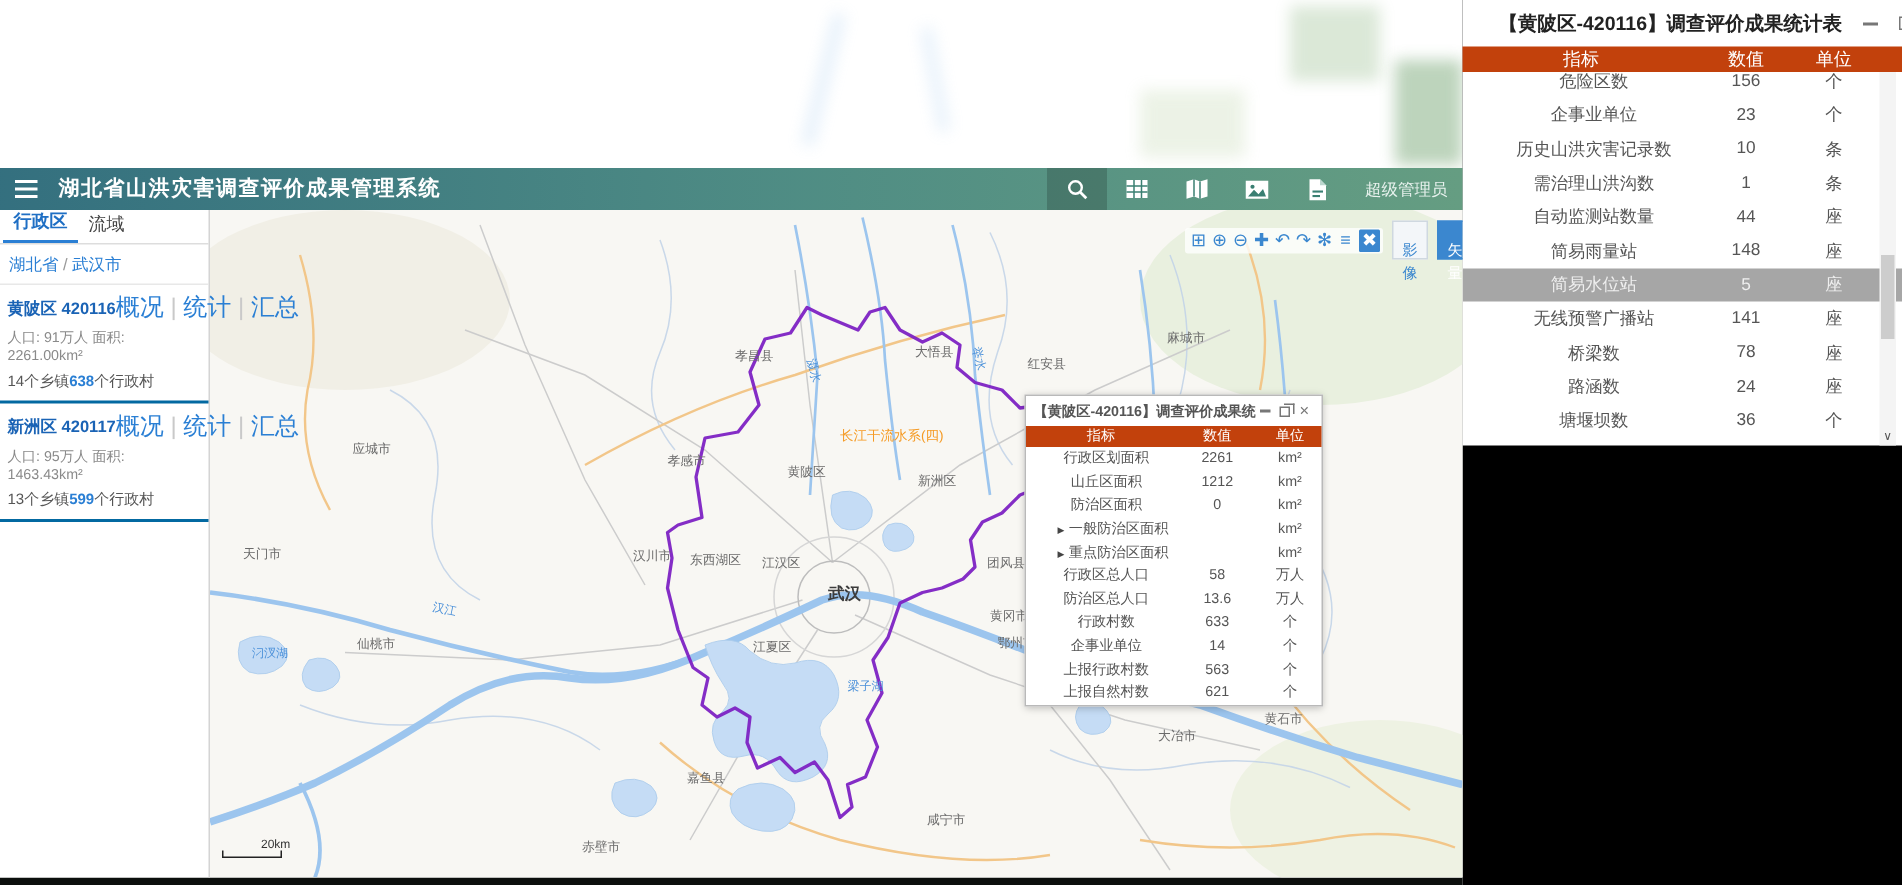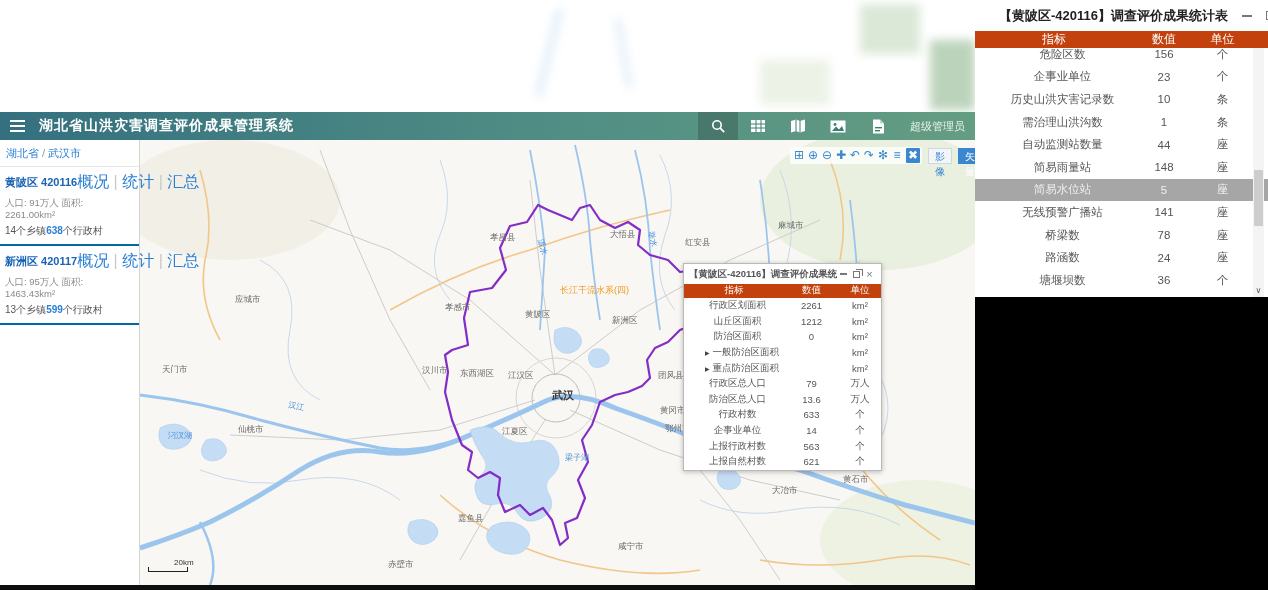--- a/index.html
+++ b/index.html
@@ -39,21 +39,21 @@
   .ri-towns{color:#555;font-size:10px;margin-top:3px;}
   .ri-towns b{color:#2a7fd4;font-weight:bold;}
 
   
   #map{position:absolute;left:140px;top:140px;width:835px;height:445px;background:#f8f7f3;overflow:hidden;z-index:10;cursor:grab;}
   #map-svg{position:absolute;left:0;top:0;}
   #map-tools{position:absolute;left:650px;top:7px;display:flex;align-items:center;z-index:15;}
   #tool-strip{display:flex;align-items:center;background:rgba(255,255,255,.78);border-radius:2px;padding:1px 2px;}
   .mtool{color:#3b87cf;font-size:12px;width:14px;height:15px;line-height:15px;text-align:center;cursor:pointer;}
   .mtool.boxed{background:#3b87cf;color:#fff;border-radius:1px;margin-left:2px;}
-  .base-btn{font-size:10px;height:16px;line-height:15px;padding:0 6px;margin-left:6px;cursor:pointer;border:1px solid #cfd8e0;}
+  .base-btn{font-size:10px;height:16px;line-height:15px;padding:12px 6px;margin-left:6px;cursor:pointer;border:1px solid #cfd8e0;}
   .base-btn.light{background:#f3f6f9;color:#3b87cf;}
   .base-btn.blue{background:#3b87cf;color:#fff;border-color:#3b87cf;}
   #scalebar{position:absolute;left:8px;top:418px;z-index:14;}
   #scale-label{font-size:8px;color:#333;margin-left:26px;}
   #scale-line{width:40px;height:5px;border:1px solid #222;border-top:none;}
 
   
   #popup{position:absolute;left:543px;top:123px;width:199px;background:#fff;border:1px solid #b9b9b9;box-shadow:0 1px 5px rgba(0,0,0,.25);z-index:16;}
   #popup-titlebar{height:20px;display:flex;align-items:center;padding:0 5px;}
   #popup-title{font-size:9.5px;color:#555;font-weight:bold;white-space:nowrap;overflow:hidden;flex:1;}
@@ -153,20 +153,24 @@
             <path d="M8,0.5 l4,4 h-4 z" fill="#bcd6ce"></path>
             <rect x="3" y="8" width="7" height="1.4" fill="#3a7f72"></rect>
             <rect x="3" y="11" width="5" height="1.4" fill="#3a7f72"></rect>
           </svg>
         </div>
       </div>
     <div id="user-name">超级管理员</div>
   </div>
 
   <div id="sidebar">
+    <div id="side-tabs">
+        <div class="side-tab active">行政区</div>
+        <div class="side-tab">流域</div>
+      </div>
     <div id="breadcrumb">
       <a>湖北省</a><span class="sep">/</span><a>武汉市</a>
     </div>
     <div id="region-list">
         <div class="region-item">
           <div class="ri-top">
             <span class="ri-name">黄陂区 420116</span>
             <span class="ri-links"><a>概况</a> | <a>统计</a> | <a>汇总</a></span>
           </div>
           <div class="ri-meta">人口: 91万人  面积: 2261.00km²</div>
@@ -348,21 +352,21 @@
             <span class="c2"></span>
             <span class="c3">km²</span>
           </div>
           <div class="popup-row">
             <span class="c1 ind"><span class="arrow">▶</span>重点防治区面积</span>
             <span class="c2"></span>
             <span class="c3">km²</span>
           </div>
           <div class="popup-row">
             <span class="c1">行政区总人口</span>
-            <span class="c2">79</span>
+            <span class="c2">58</span>
             <span class="c3">万人</span>
           </div>
           <div class="popup-row">
             <span class="c1">防治区总人口</span>
             <span class="c2">13.6</span>
             <span class="c3">万人</span>
           </div>
           <div class="popup-row">
             <span class="c1">行政村数</span>
             <span class="c2">633</span>

